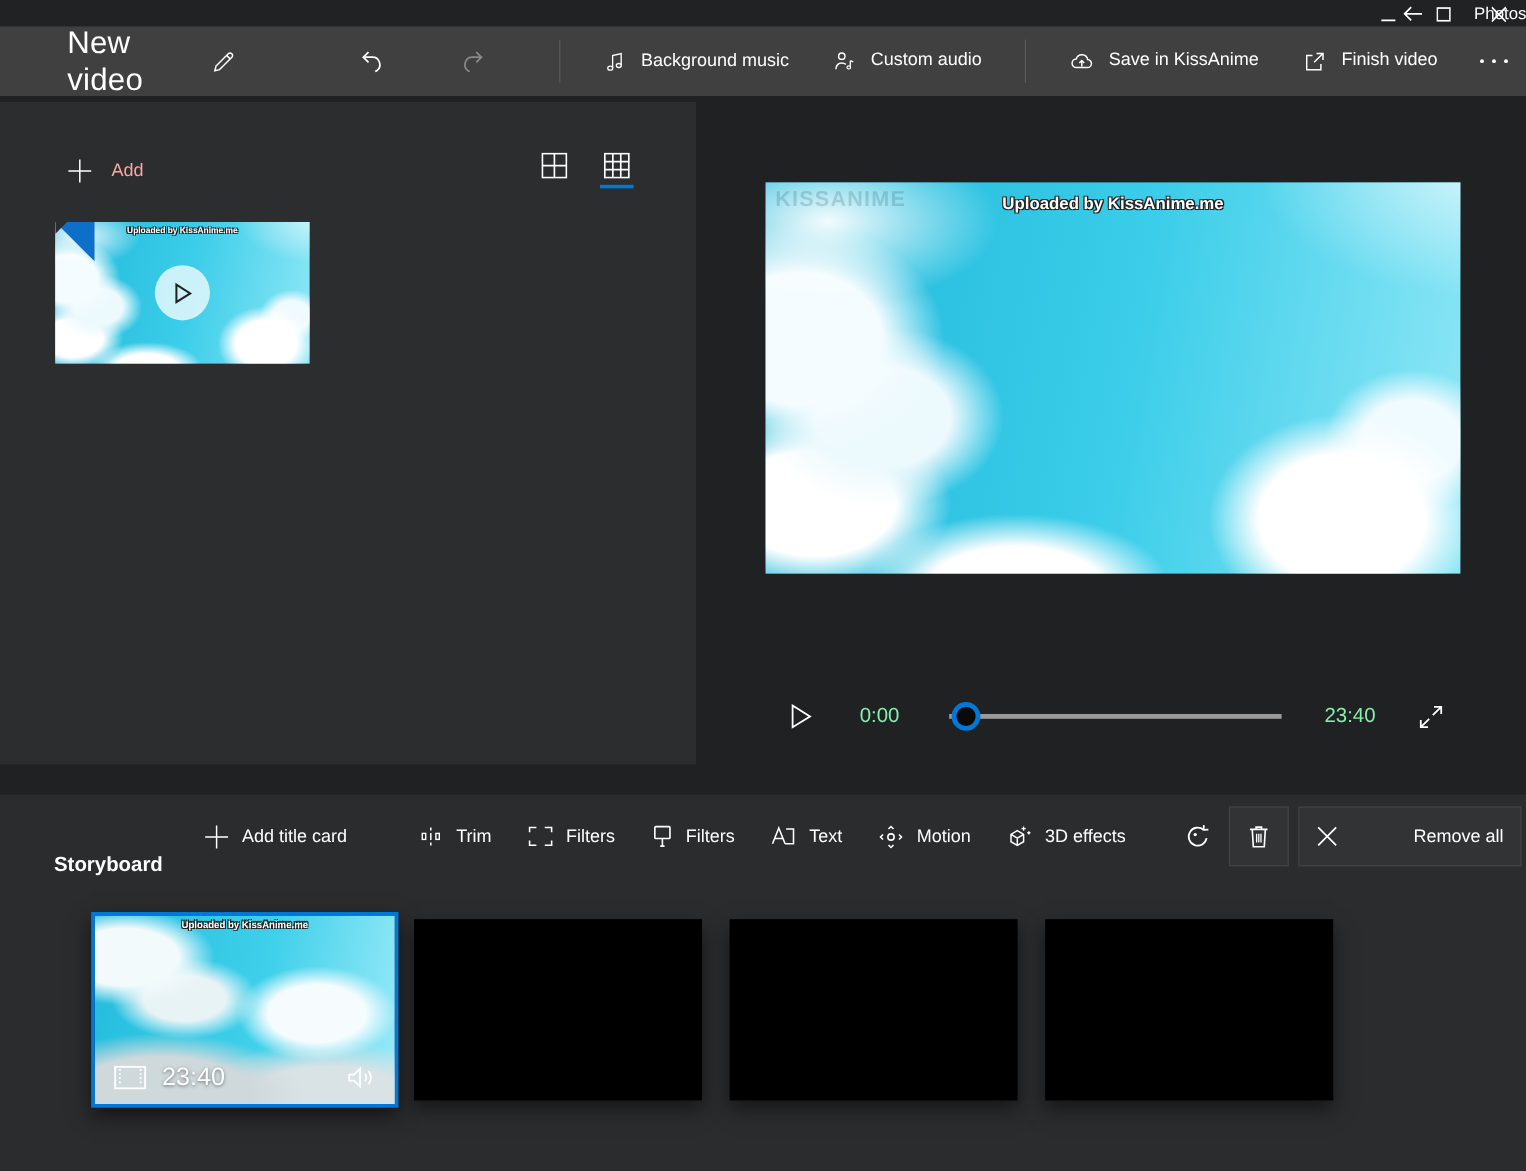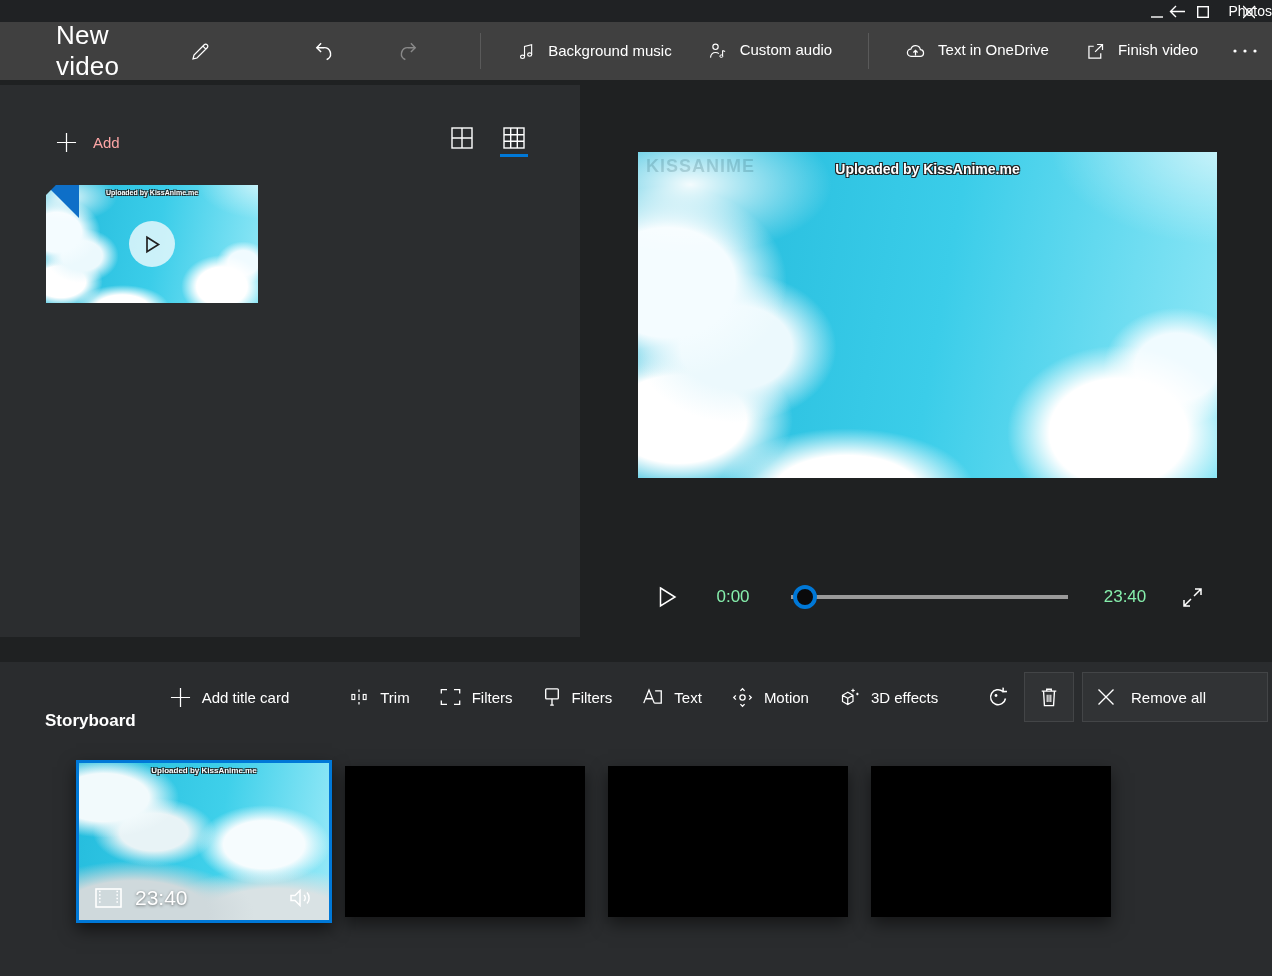--- a/index.html
+++ b/index.html
@@ -153,21 +153,21 @@
     display:flex; align-items:center; gap:11px; font-size:15px; font-family:inherit;
     white-space:nowrap; height:50px; padding:0 6px;
   }
   .tool-gap { margin-left:48px; }
   .tool { margin-left:18px; }
   .rotate-btn { margin-left:auto; }
   .boxed {
     background:rgba(255,255,255,.035); border:1px solid rgba(255,255,255,.09);
     margin-left:8px; padding:0 14px;
   }
-  .remove-all-btn { flex:0 0 auto; width:186px; justify-content:flex-start; gap:16px; }
+  .remove-all-btn { flex:0 0 auto; width:186px; justify-content:space-between; gap:16px; }
 
   .sb-thumbs { display:flex; align-items:flex-start; margin:36px 0 0 76px; }
   .sb-clip {
     position:relative; width:256px; height:163px; border:3px solid #0078d7;
     box-shadow:0 7px 16px rgba(0,0,0,.55); cursor:pointer; flex:none;
   }
   .sb-clip .watermark { font-size:8px; top:3px; }
   .clip-info {
     position:absolute; left:0; right:0; bottom:0; height:44px;
     display:flex; align-items:center; padding:0 16px;
@@ -274,21 +274,21 @@
 
   <div class="v-sep2"></div>
 
   <button class="cmd-btn">
     <span>
       <svg width="21" height="21" viewBox="0 0 24 24">
           <path d="M7 17.5h10.2a3.8 3.8 0 0 0 .4-7.6 5.6 5.6 0 0 0-10.9-.6A3.6 3.6 0 0 0 7 17.5z" fill="none" stroke="#fff" stroke-width="1.4"></path>
           <path d="M12 16.5v-5.4M9.6 13.2 12 10.8l2.4 2.4" fill="none" stroke="#fff" stroke-width="1.4"></path>
         </svg>
     </span>
-    <span>Text in OneDrive</span>
+    <span>Save in KissAnime</span>
   </button>
 
   <button class="cmd-btn">
     <span>
       <svg width="21" height="21" viewBox="0 0 24 24">
           <path d="M10 6H4.5v13.5H18V14" fill="none" stroke="#fff" stroke-width="1.4"></path>
           <path d="M11.5 12.5 20 4M13.8 4H20v6.2" fill="none" stroke="#fff" stroke-width="1.4"></path>
         </svg>
     </span>
     <span>Finish video</span>

